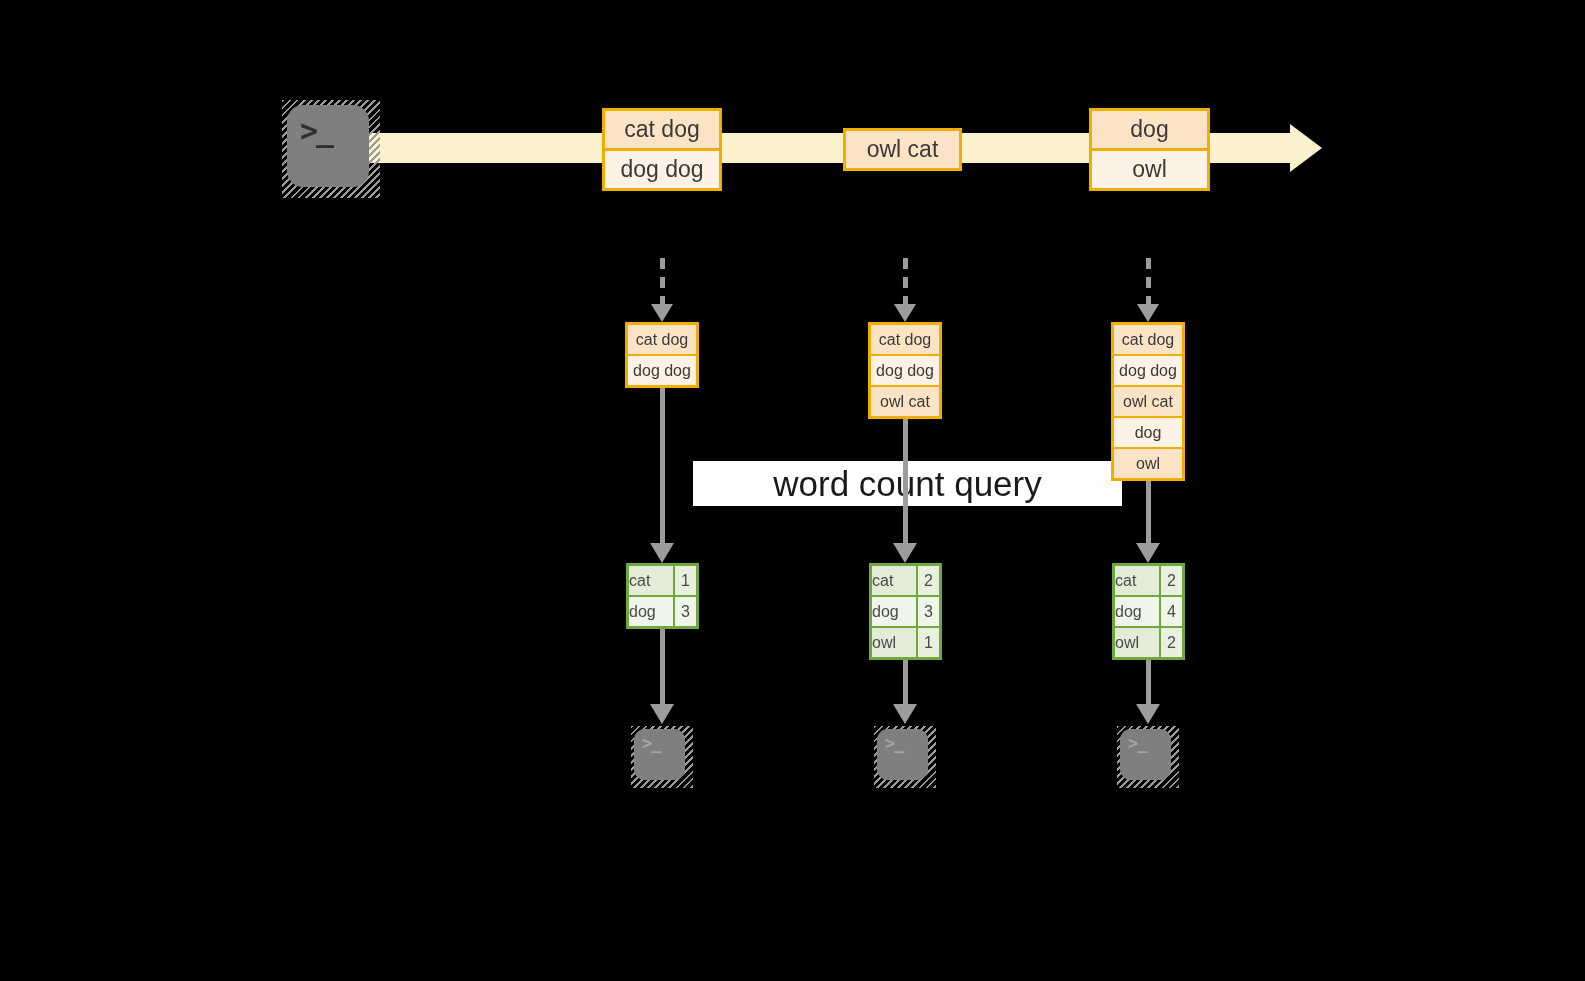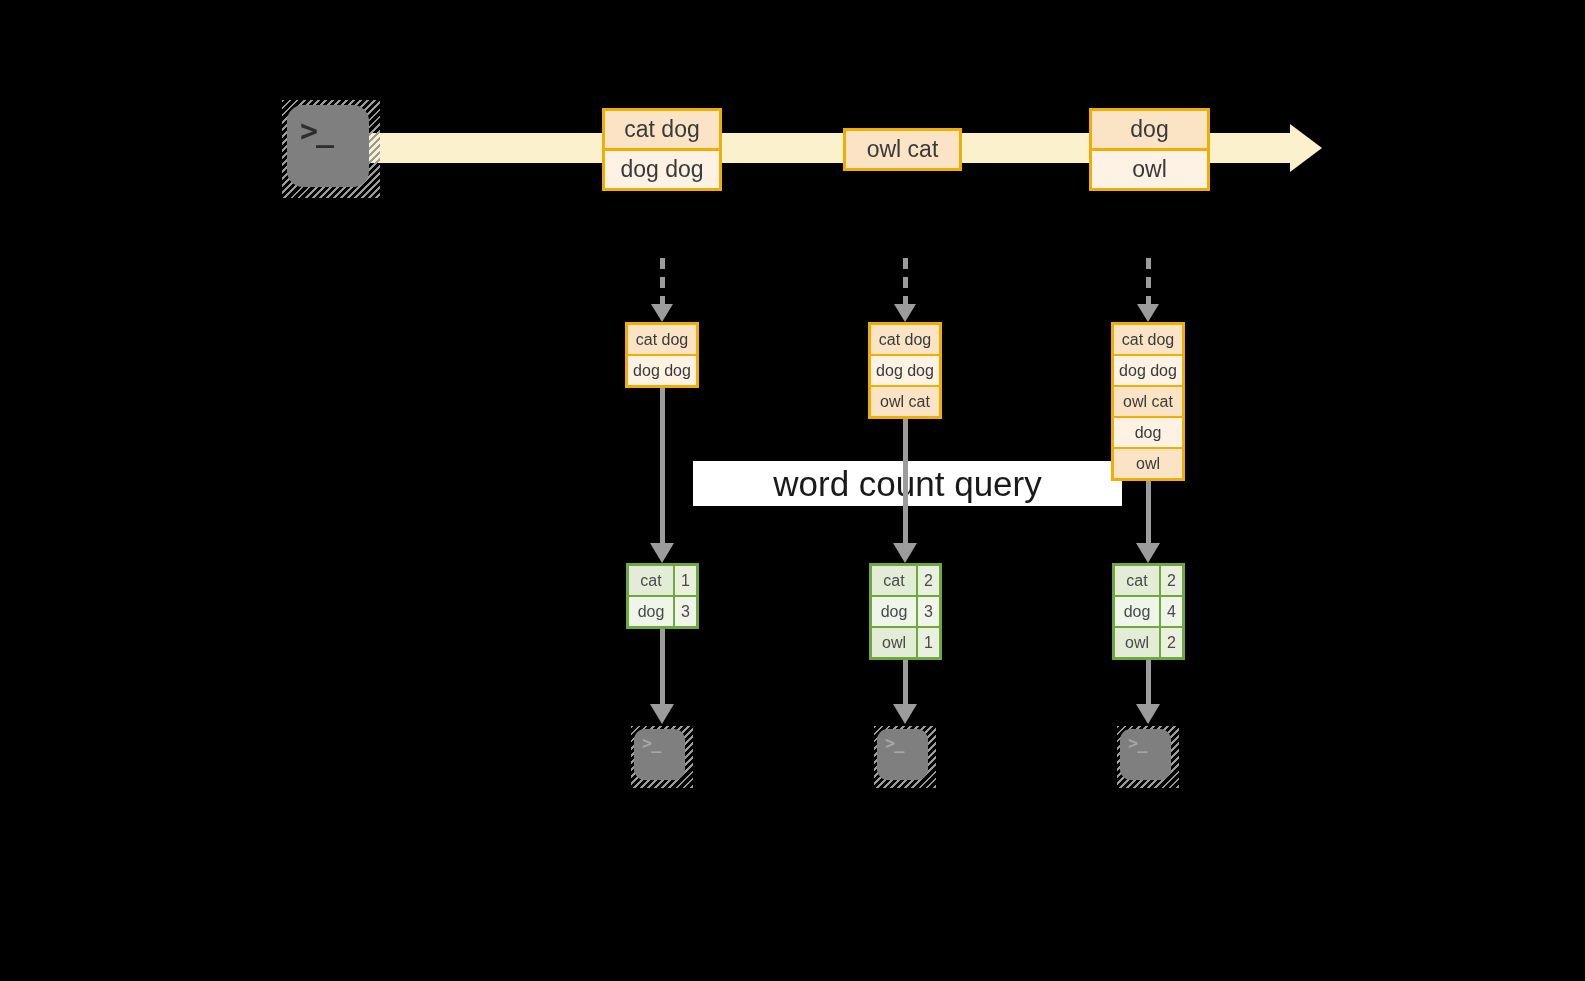--- a/index.html
+++ b/index.html
@@ -65,21 +65,21 @@
   .fa3{top:481px;} .fa3 .fl{height:62px;}
   .fb1{top:629px;} .fb1 .fl{height:75px;}
   .fb2{top:660px;} .fb2 .fl{height:44px;}
   .fb3{top:660px;} .fb3 .fl{height:44px;}
   
   .count-table{position:absolute;top:563px;width:67px;z-index:3;
     border:3px solid var(--table-border,#70a83f);}
   .t1{left:626px;} .t2{left:869px;} .t3{left:1112px;}
   .crow{display:flex;height:29px;line-height:29px;}
   .crow + .crow{border-top:2px solid var(--table-border,#70a83f);}
-  .cword{flex:1;text-align:center;font-size:16px;color:#4a4a4a;
+  .cword{flex:1;font-size:16px;color:#4a4a4a;
     background:var(--cell-green-light,#eff5e9);}
   .cnum{width:21px;text-align:center;font-size:16px;color:#4a4a4a;
     border-left:2px solid var(--table-border,#70a83f);
     background:var(--cell-green-light,#eff5e9);}
   .count-table .crow:nth-child(odd) .cword{background:var(--cell-green-dark,#e2ecd6);}
   .count-table .crow:nth-child(odd) .cnum{background:#e9f1de;}
 </style>
 </head>
 <body>
 

